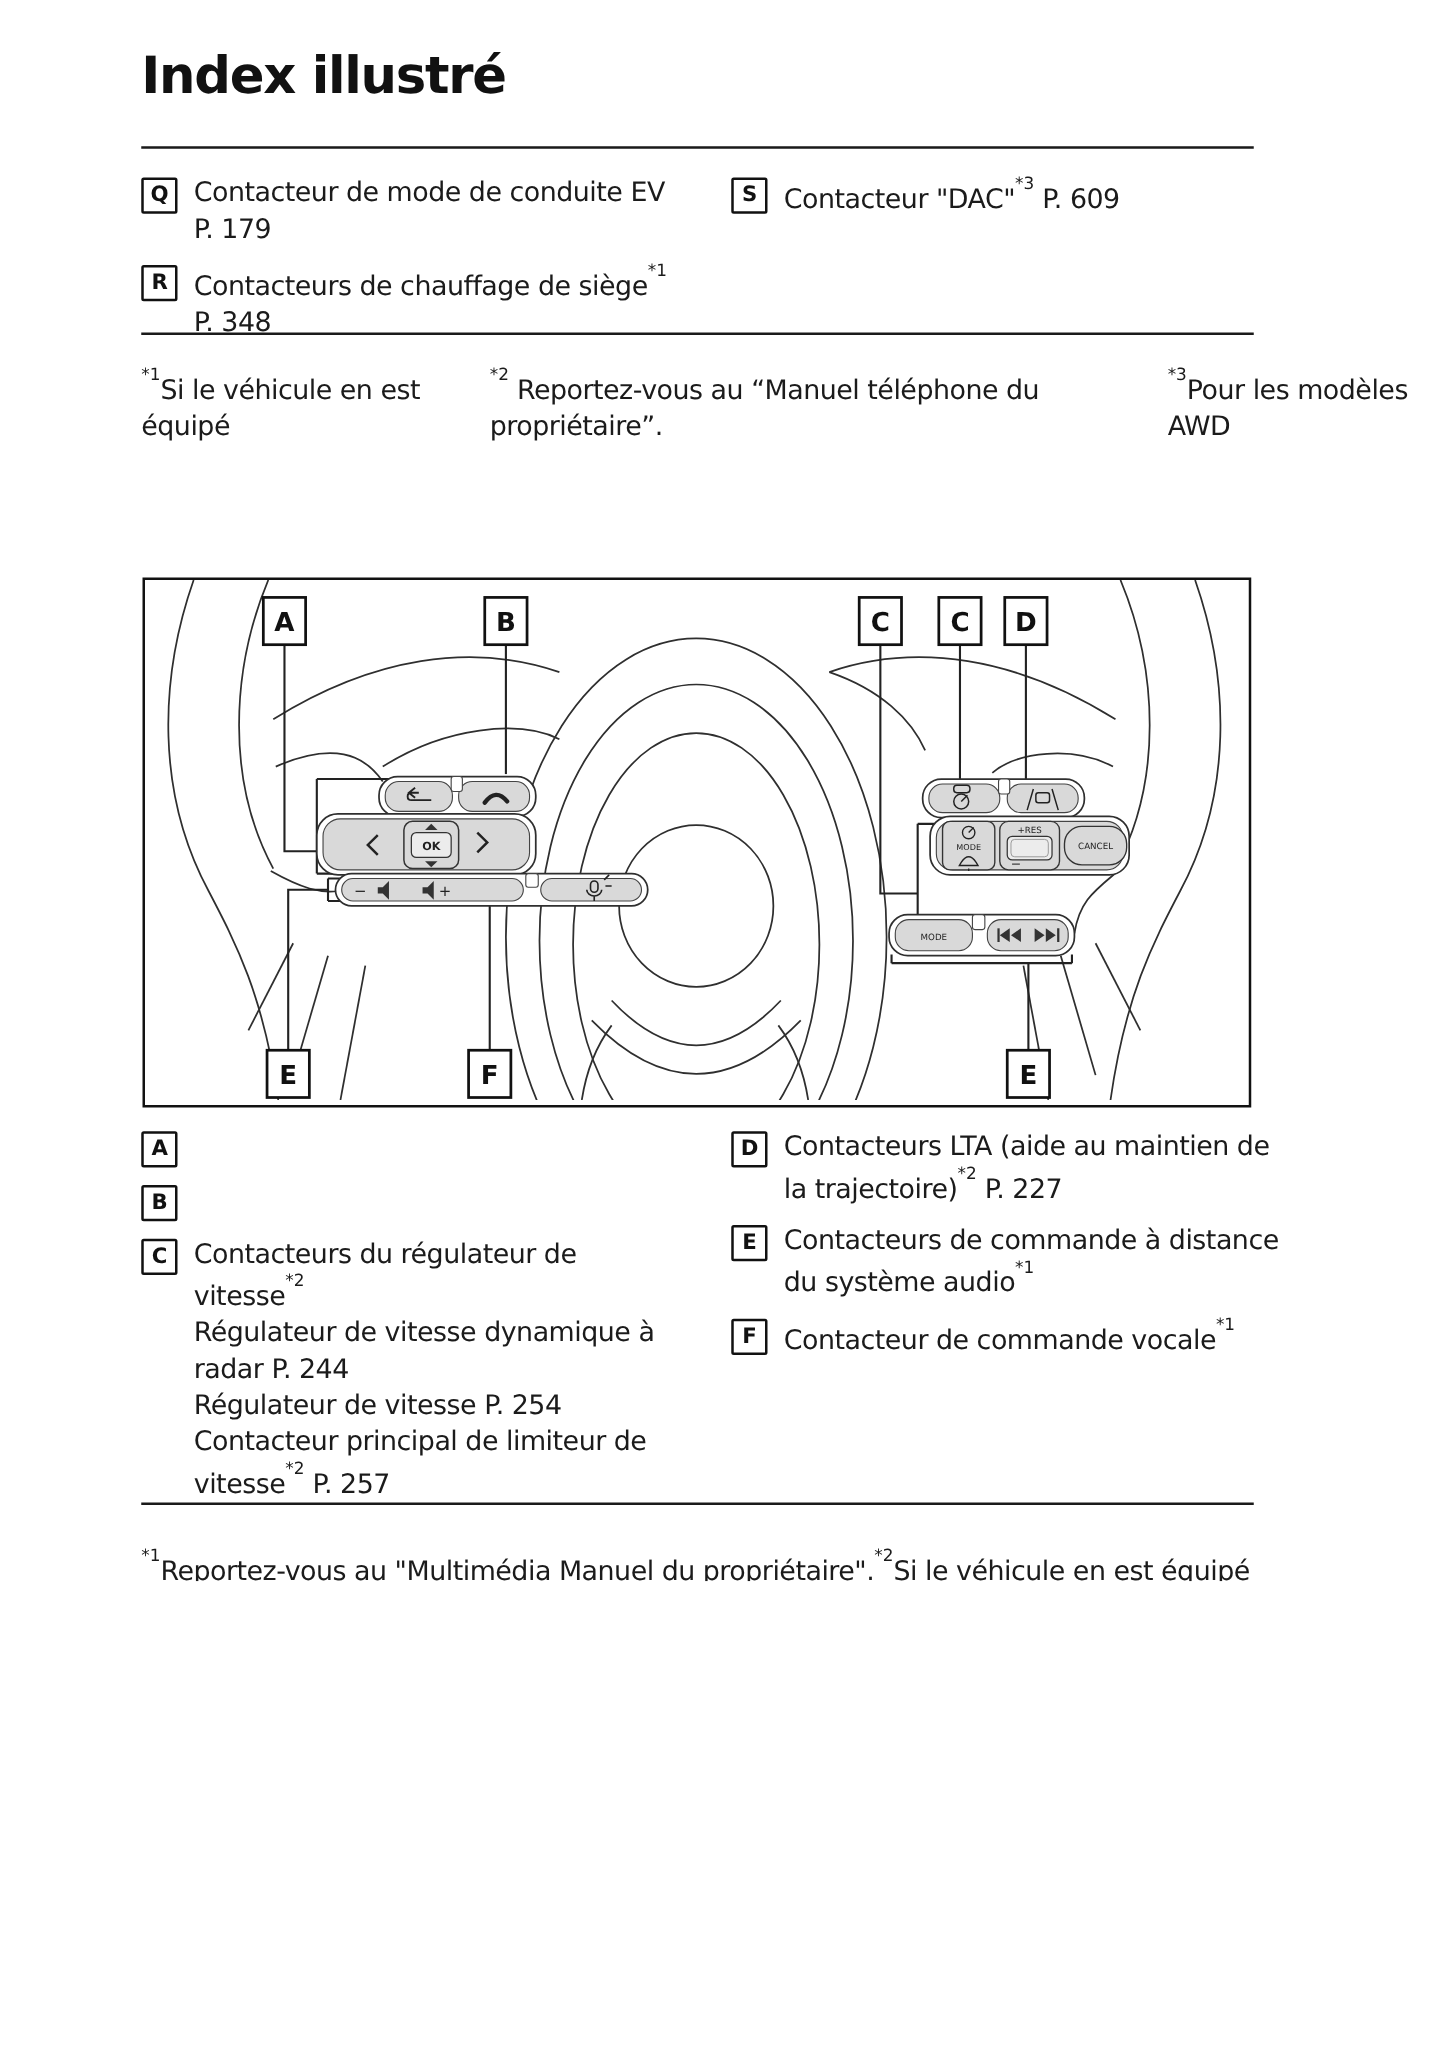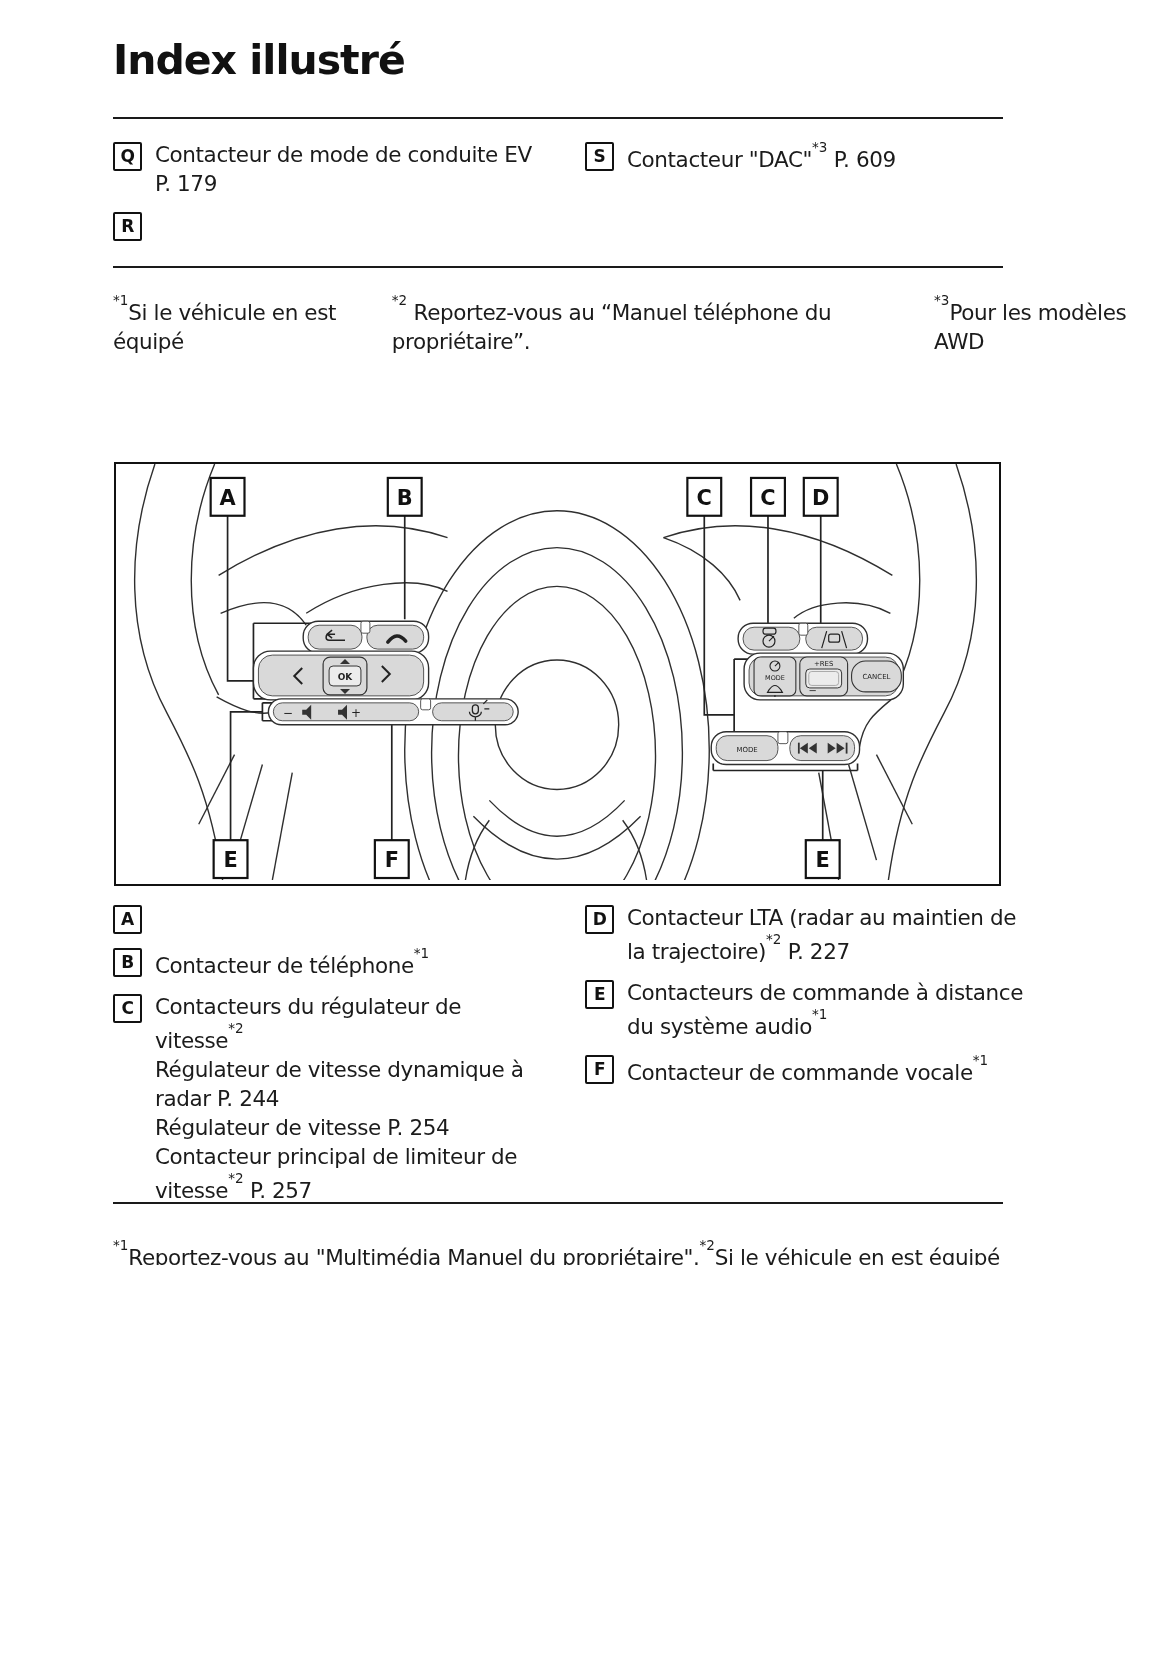--- a/index.html
+++ b/index.html
@@ -37,20 +37,22 @@
   <div class="rule rule1"></div>
 
   <div class="col col-tl">
     <div class="item">
       <span class="key">Q</span>
       <p class="txt"><span>Contacteur de mode de conduite EV
 P. 179</span></p>
     </div>
     <div class="item">
       <span class="key">R</span>
+      <p class="txt"><span>Contacteurs de chauffage de siège</span><sup>*1</sup><span>
+P. 348</span></p>
     </div>
   </div>
   <div class="col col-tr">
     <div class="item">
       <span class="key">S</span>
       <p class="txt"><span>Contacteur "DAC"</span><sup>*3</sup><span> P. 609</span></p>
     </div>
   </div>
   <div class="rule rule2"></div>
 
@@ -214,37 +216,36 @@
       </g>
     </svg>
   </div>
 
   <div class="col col-bl">
     <div class="item">
       <span class="key">A</span>
     </div>
     <div class="item">
       <span class="key">B</span>
-      <p class="txt"><span>Contacteur de téléphone</span><sup>*1</sup></p>
     </div>
     <div class="item">
       <span class="key">C</span>
       <p class="txt"><span>Contacteurs du régulateur de
 vitesse</span><sup>*2</sup><span>
 Régulateur de vitesse dynamique à
 radar P. 244
 Régulateur de vitesse P. 254
 Contacteur principal de limiteur de
 vitesse</span><sup>*2</sup><span> P. 257</span></p>
     </div>
   </div>
   <div class="col col-br">
     <div class="item">
       <span class="key">D</span>
-      <p class="txt"><span>Contacteur LTA (radar au maintien de
+      <p class="txt"><span>Contacteurs LTA (aide au maintien de
 la trajectoire)</span><sup>*2</sup><span> P. 227</span></p>
     </div>
     <div class="item">
       <span class="key">E</span>
       <p class="txt"><span>Contacteurs de commande à distance
 du système audio</span><sup>*1</sup></p>
     </div>
     <div class="item">
       <span class="key">F</span>
       <p class="txt"><span>Contacteur de commande vocale</span><sup>*1</sup></p>

